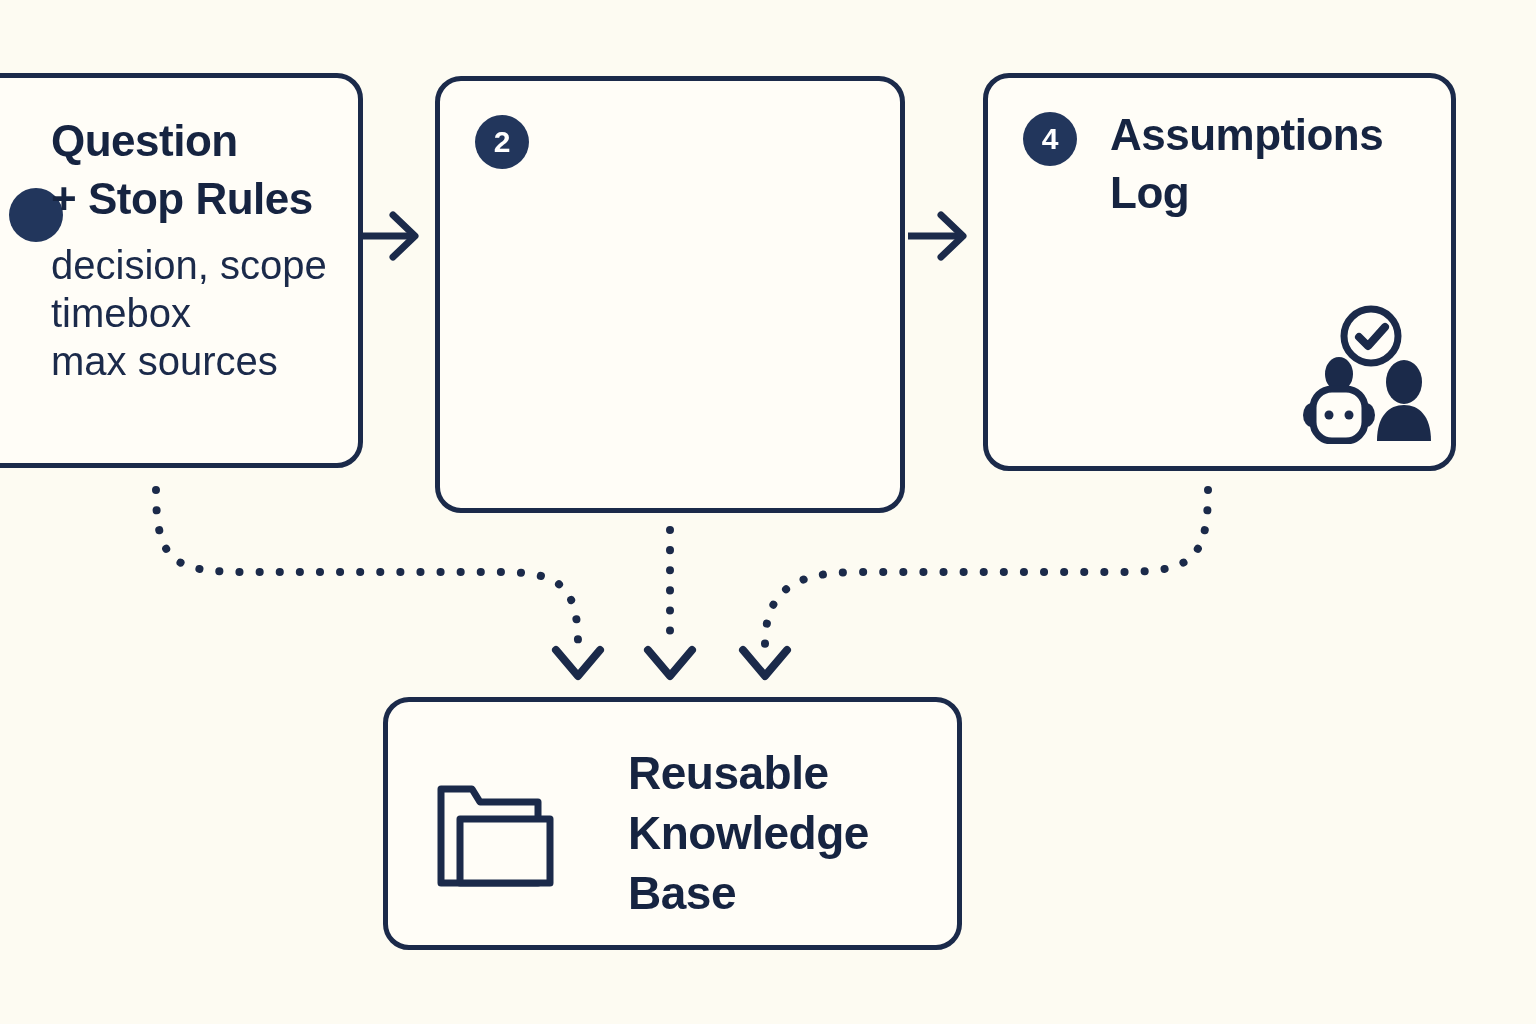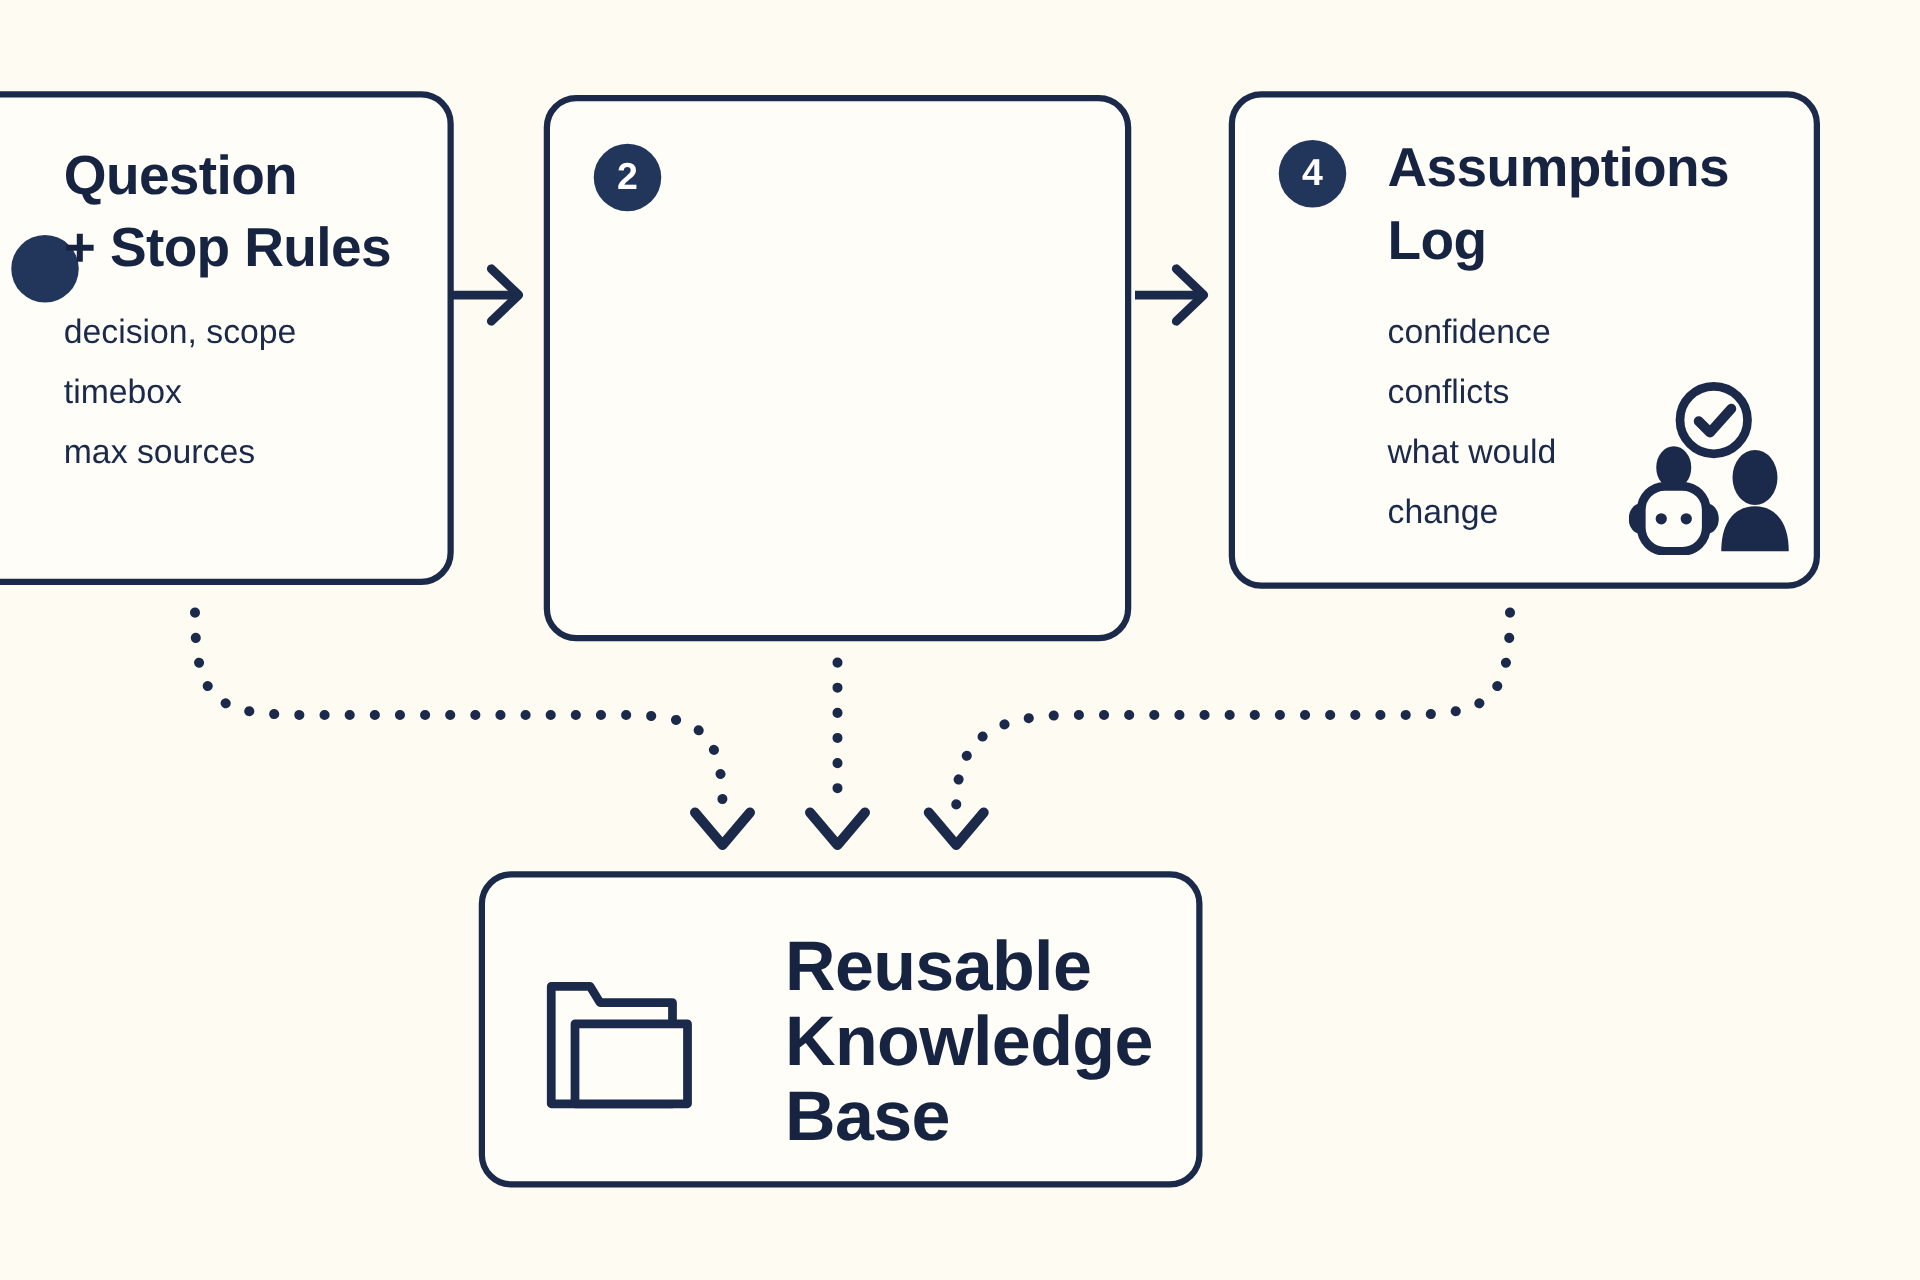--- a/index.html
+++ b/index.html
@@ -66,21 +66,21 @@
     font-weight: bold;
     font-size: 44px;
     line-height: 58px;
     letter-spacing: -0.5px;
     white-space: pre-line;
   }
 
   .card-list {
     position: absolute;
     color: #1B2A4A;
-    font-size: 27px;
+    font-size: 40px;
     line-height: 48px;
     font-weight: 400;
     white-space: pre-line;
   }
 
   
   #card-question {
     left: -120px;
     top: 73px;
     width: 483px;
@@ -132,21 +132,21 @@
     top: 62px;
     width: 150px;
     height: 130px;
   }
   #card-kb .kb-title {
     position: absolute;
     left: 240px;
     top: 41px;
     color: #162441;
     font-weight: bold;
-    font-size: 56px;
+    font-size: 46px;
     line-height: 60px;
     letter-spacing: -0.5px;
     white-space: pre-line;
   }
 </style>
 </head>
 <body>
 
 <div id="stage">
 
@@ -193,24 +193,20 @@
     <div class="card-inner">
       <div class="badge">2</div>
     </div>
   </div>
 
   <div class="card" id="card-assumptions">
     <div class="card-inner">
       <div class="badge">4</div>
       <div class="card-title">Assumptions
 Log</div>
-      <div class="card-list">confidence
-conflicts
-what would
-change</div>
 
       <svg class="corner-icon" viewBox="0 0 132 140">
 
         <circle cx="68" cy="32" r="27" fill="none" stroke="#1B2A4A" stroke-width="7"></circle>
         <polyline points="56,33 65,42 82,23" fill="none" stroke="#1B2A4A" stroke-width="8" stroke-linecap="round" stroke-linejoin="round"></polyline>
 
         <ellipse cx="36" cy="70" rx="14" ry="17" fill="#1B2A4A"></ellipse>
 
         <ellipse cx="9" cy="111" rx="9" ry="12" fill="#1B2A4A"></ellipse>
         <ellipse cx="63" cy="111" rx="9" ry="12" fill="#1B2A4A"></ellipse>

